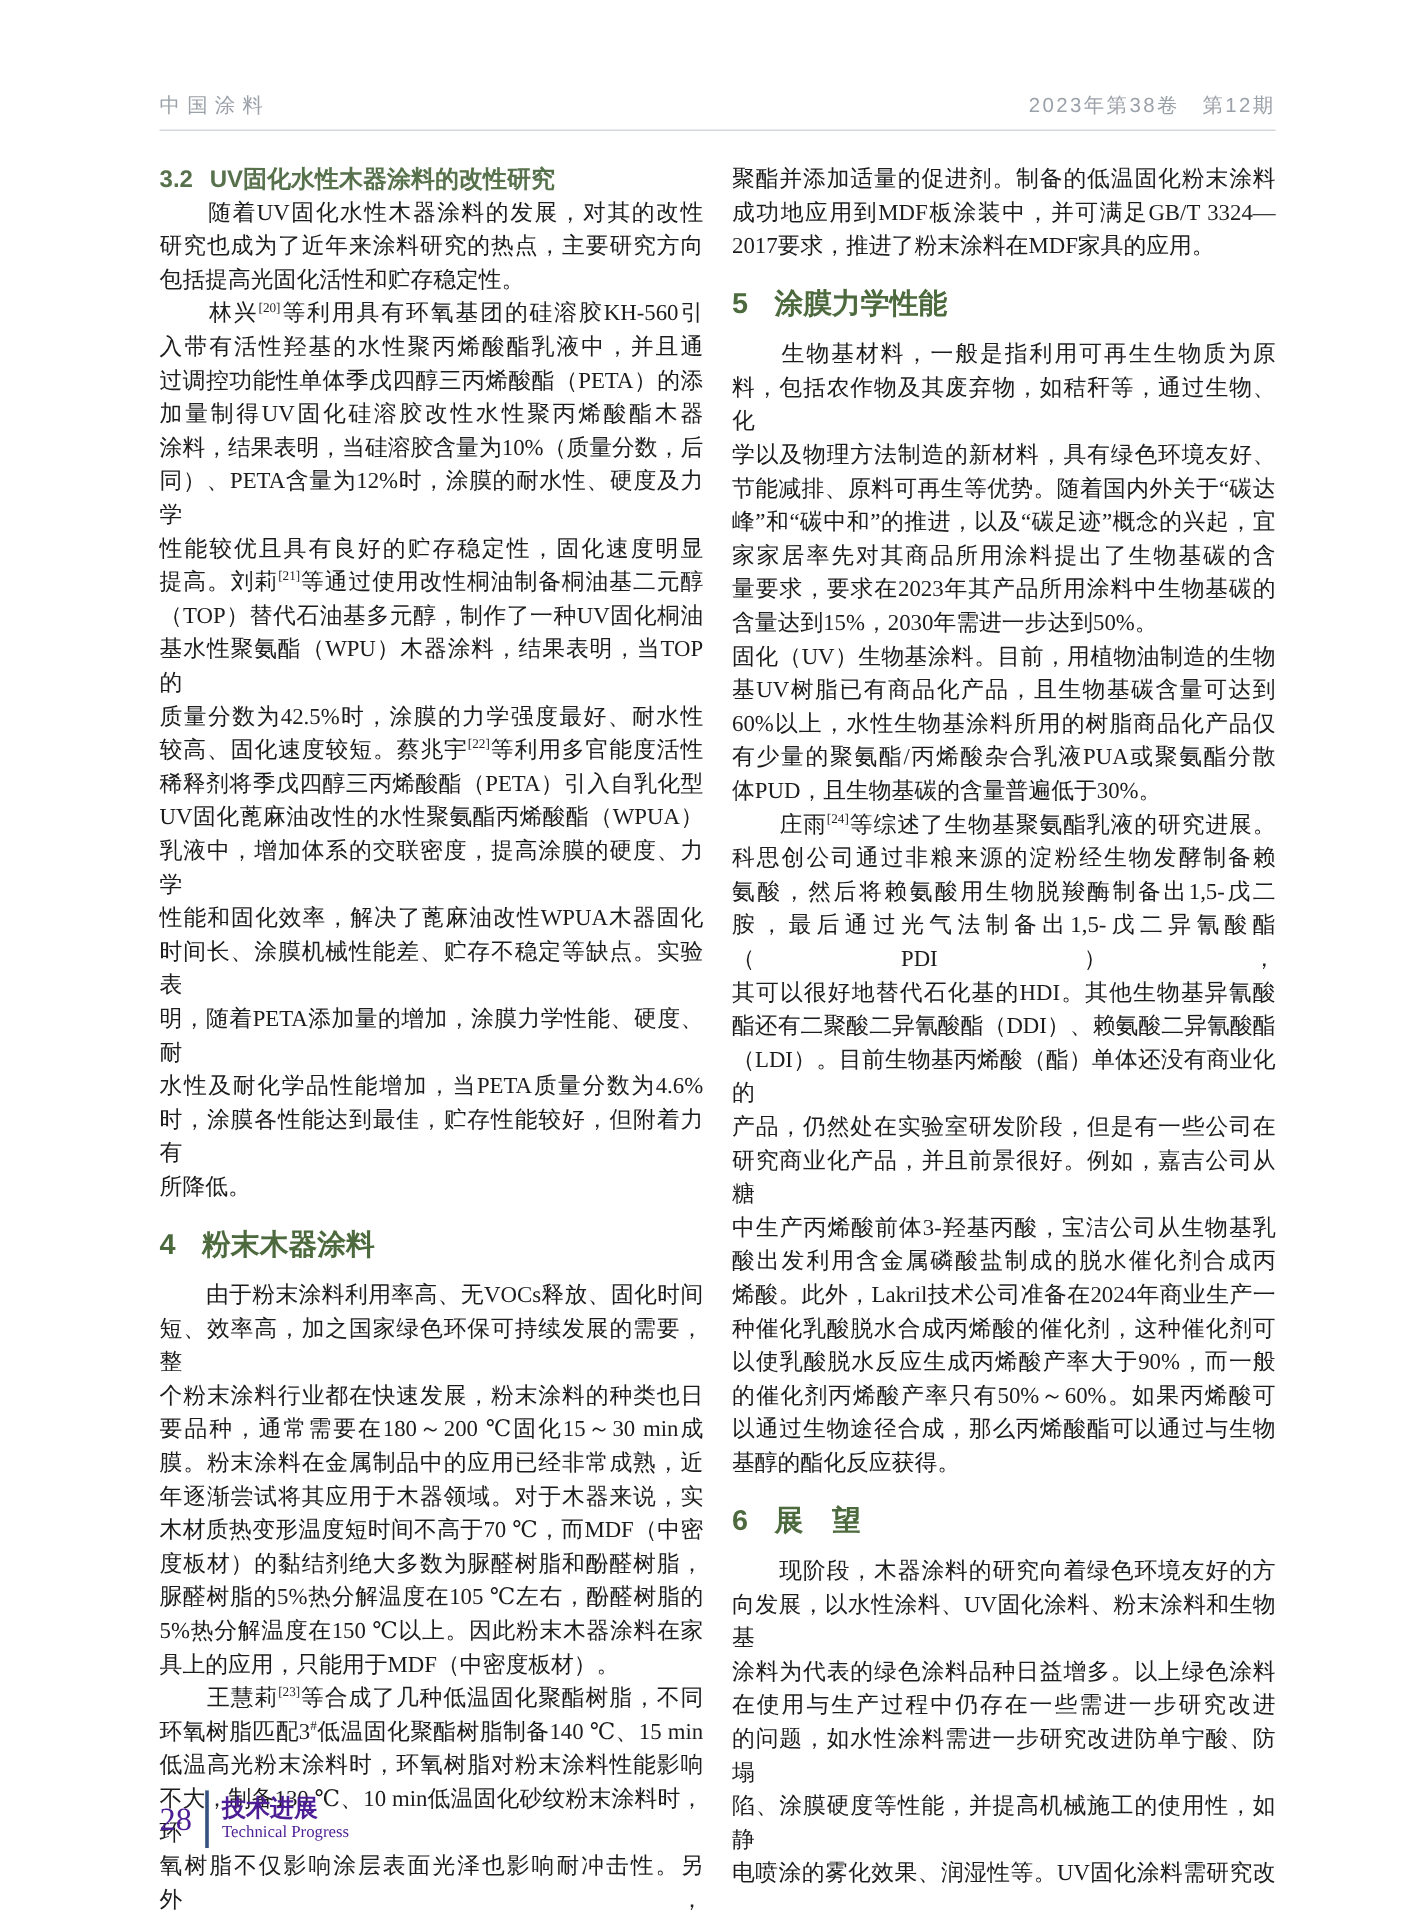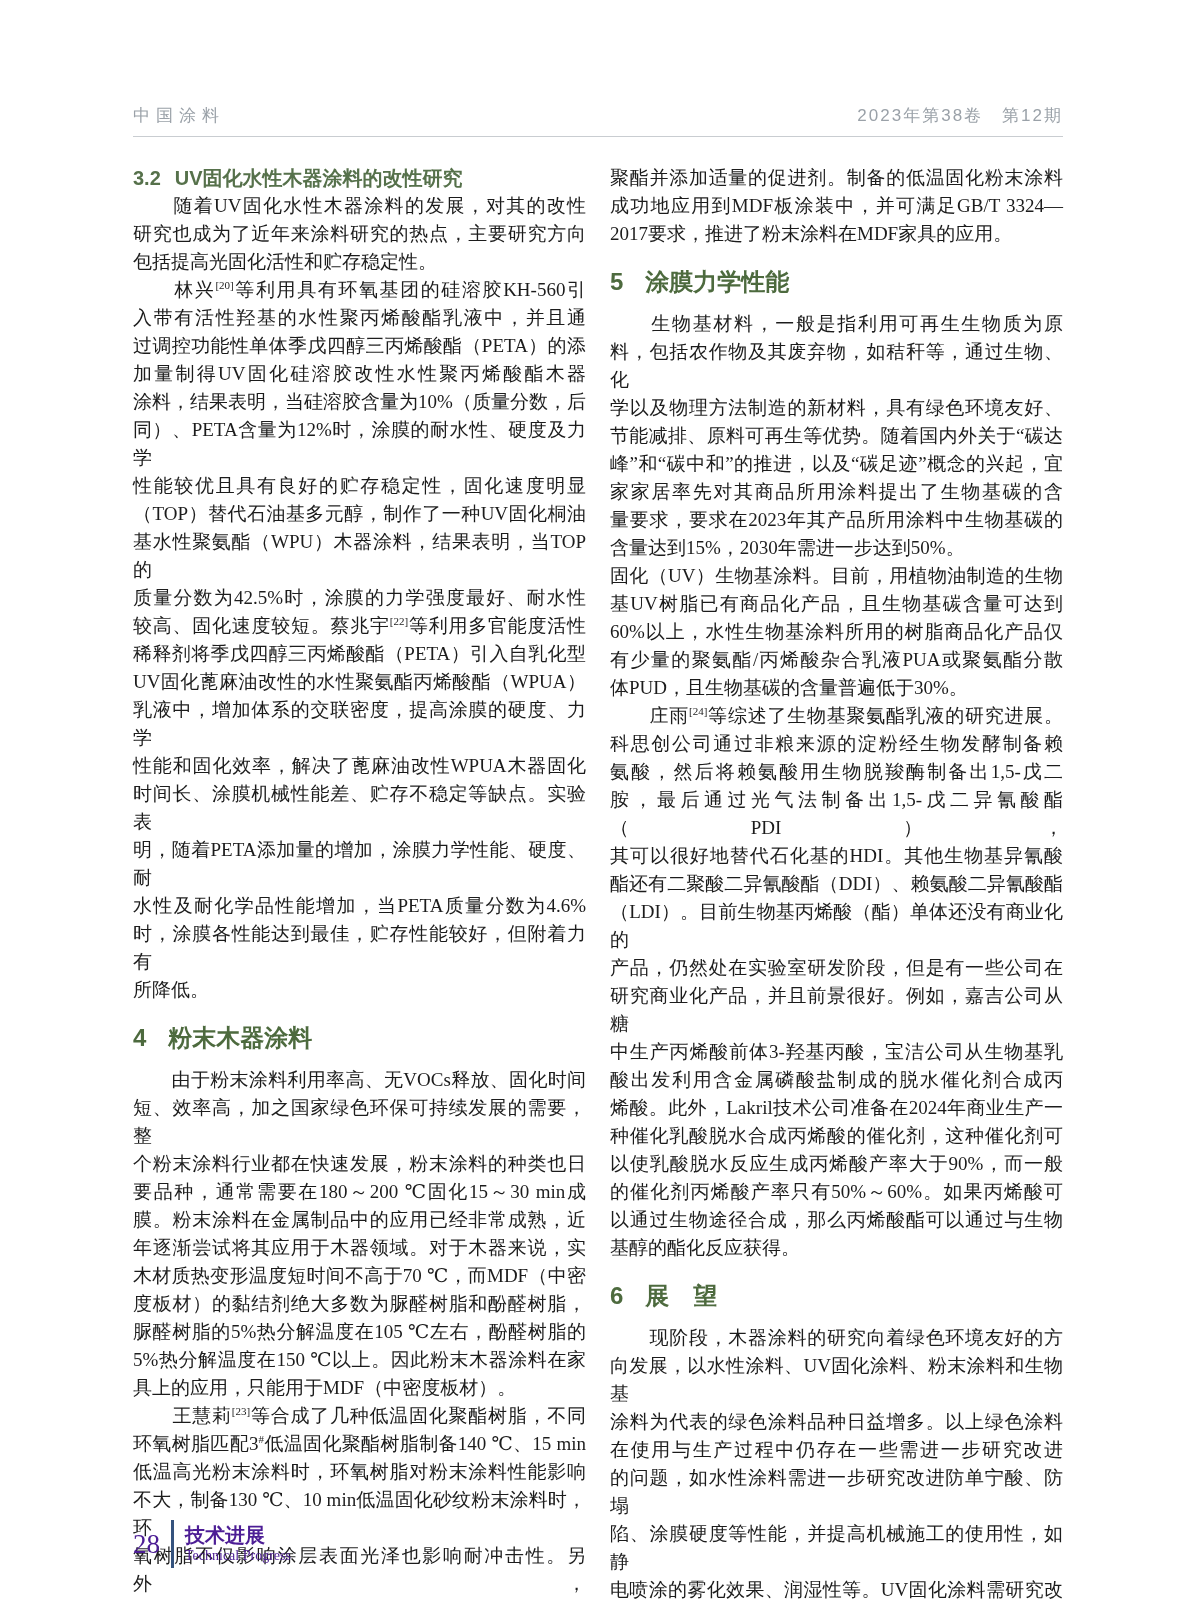--- a/index.html
+++ b/index.html
@@ -8,21 +8,20 @@
     background: #ffffff;
     font-family: "Liberation Serif", "DejaVu Serif", serif;
     color: #1c1c1c;
     position: relative;
     overflow: hidden;
   }
   .page {
     position: absolute; inset: 0;
     padding: 76px 124px 0 133px;
     box-sizing: border-box;
-    margin-top: 28px;
   }
   
   .pg-header {
     display: flex; justify-content: space-between; align-items: flex-end;
     padding-bottom: 9px;
     border-bottom: 1px solid #c9cdd1;
     color: #9aa1a8;
     font-family: "Liberation Sans", "DejaVu Sans", sans-serif;
     font-size: 17px;
   }
@@ -94,20 +93,21 @@
           <div class="line last">包括提高光固化活性和贮存稳定性。</div>
         </div>
         <div class="para">
           <div class="line">　　林兴<sup>[20]</sup>等利用具有环氧基团的硅溶胶KH-560引</div>
           <div class="line">入带有活性羟基的水性聚丙烯酸酯乳液中，并且通</div>
           <div class="line">过调控功能性单体季戊四醇三丙烯酸酯（PETA）的添</div>
           <div class="line">加量制得UV固化硅溶胶改性水性聚丙烯酸酯木器</div>
           <div class="line">涂料，结果表明，当硅溶胶含量为10%（质量分数，后</div>
           <div class="line">同）、PETA含量为12%时，涂膜的耐水性、硬度及力学</div>
           <div class="line">性能较优且具有良好的贮存稳定性，固化速度明显</div>
+          <div class="line">提高。刘莉<sup>[21]</sup>等通过使用改性桐油制备桐油基二元醇</div>
           <div class="line">（TOP）替代石油基多元醇，制作了一种UV固化桐油</div>
           <div class="line">基水性聚氨酯（WPU）木器涂料，结果表明，当TOP的</div>
           <div class="line">质量分数为42.5%时，涂膜的力学强度最好、耐水性</div>
           <div class="line">较高、固化速度较短。蔡兆宇<sup>[22]</sup>等利用多官能度活性</div>
           <div class="line">稀释剂将季戊四醇三丙烯酸酯（PETA）引入自乳化型</div>
           <div class="line">UV固化蓖麻油改性的水性聚氨酯丙烯酸酯（WPUA）</div>
           <div class="line">乳液中，增加体系的交联密度，提高涂膜的硬度、力学</div>
           <div class="line">性能和固化效率，解决了蓖麻油改性WPUA木器固化</div>
           <div class="line">时间长、涂膜机械性能差、贮存不稳定等缺点。实验表</div>
           <div class="line">明，随着PETA添加量的增加，涂膜力学性能、硬度、耐</div>

